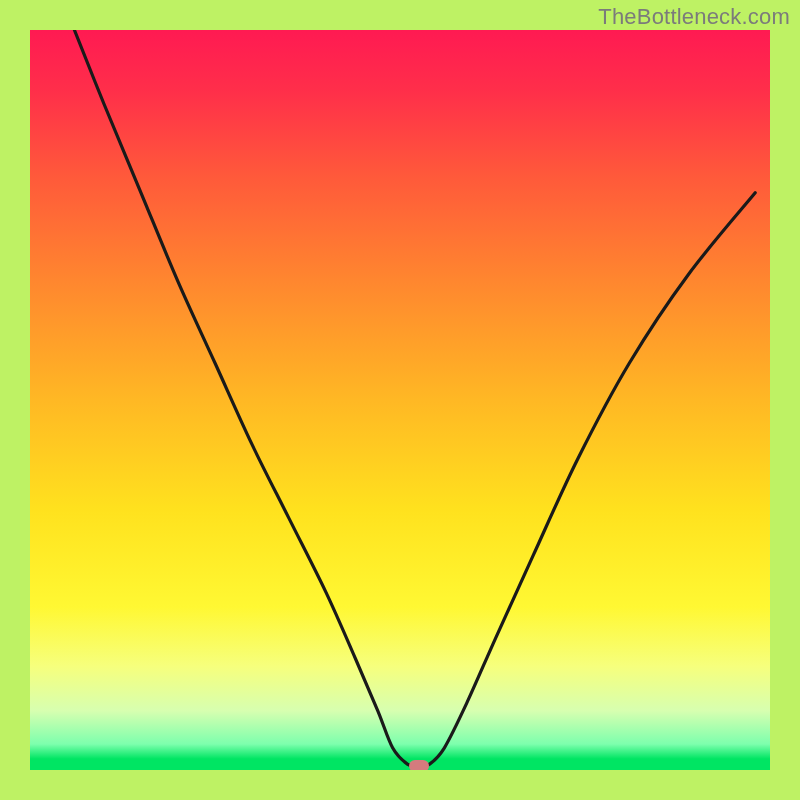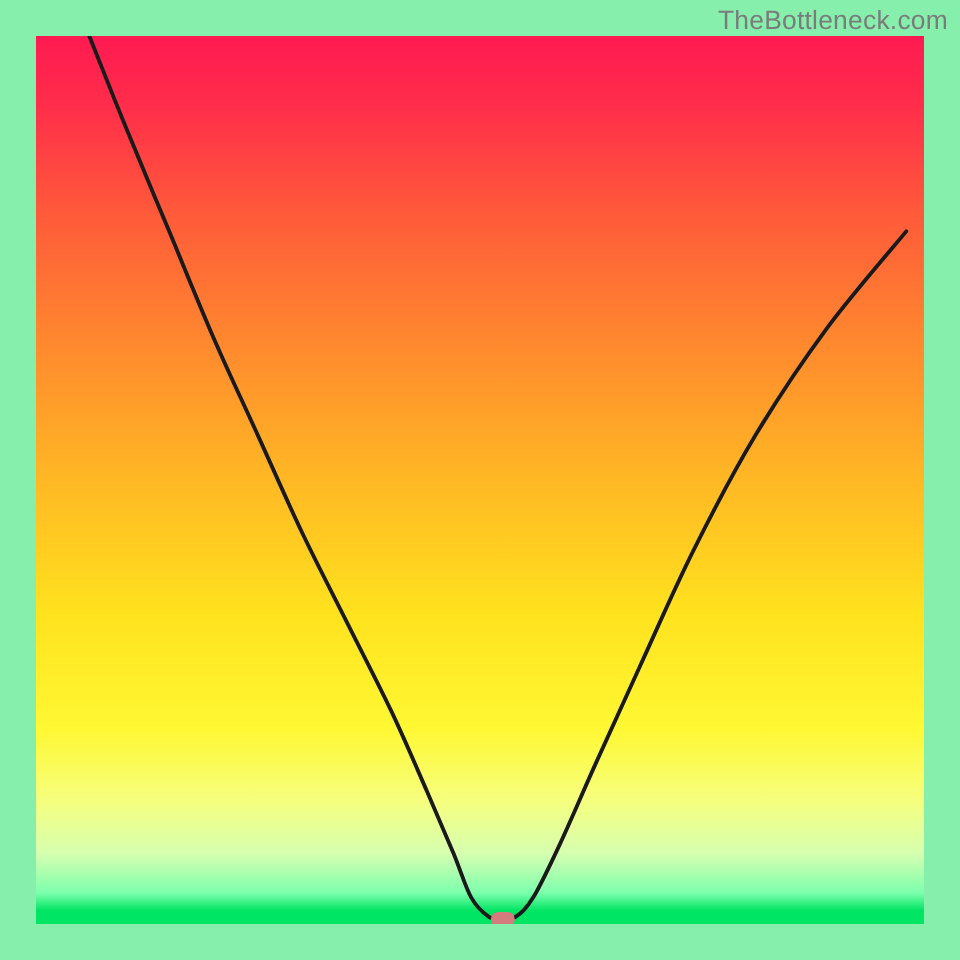--- a/index.html
+++ b/index.html
@@ -10,21 +10,21 @@
     background: #000;
     overflow: hidden;
     font-family: Arial, Helvetica, sans-serif;
   }
   .frame {
     position: absolute;
     top: 0;
     left: 0;
     width: 800px;
     height: 800px;
-    background: #86efac;
+    background: #bef264;
   }
   .watermark {
     position: absolute;
     top: 4px;
     right: 10px;
     color: #7b7b7b;
     font-size: 22px;
     font-weight: 500;
     letter-spacing: 0.2px;
     user-select: none;

